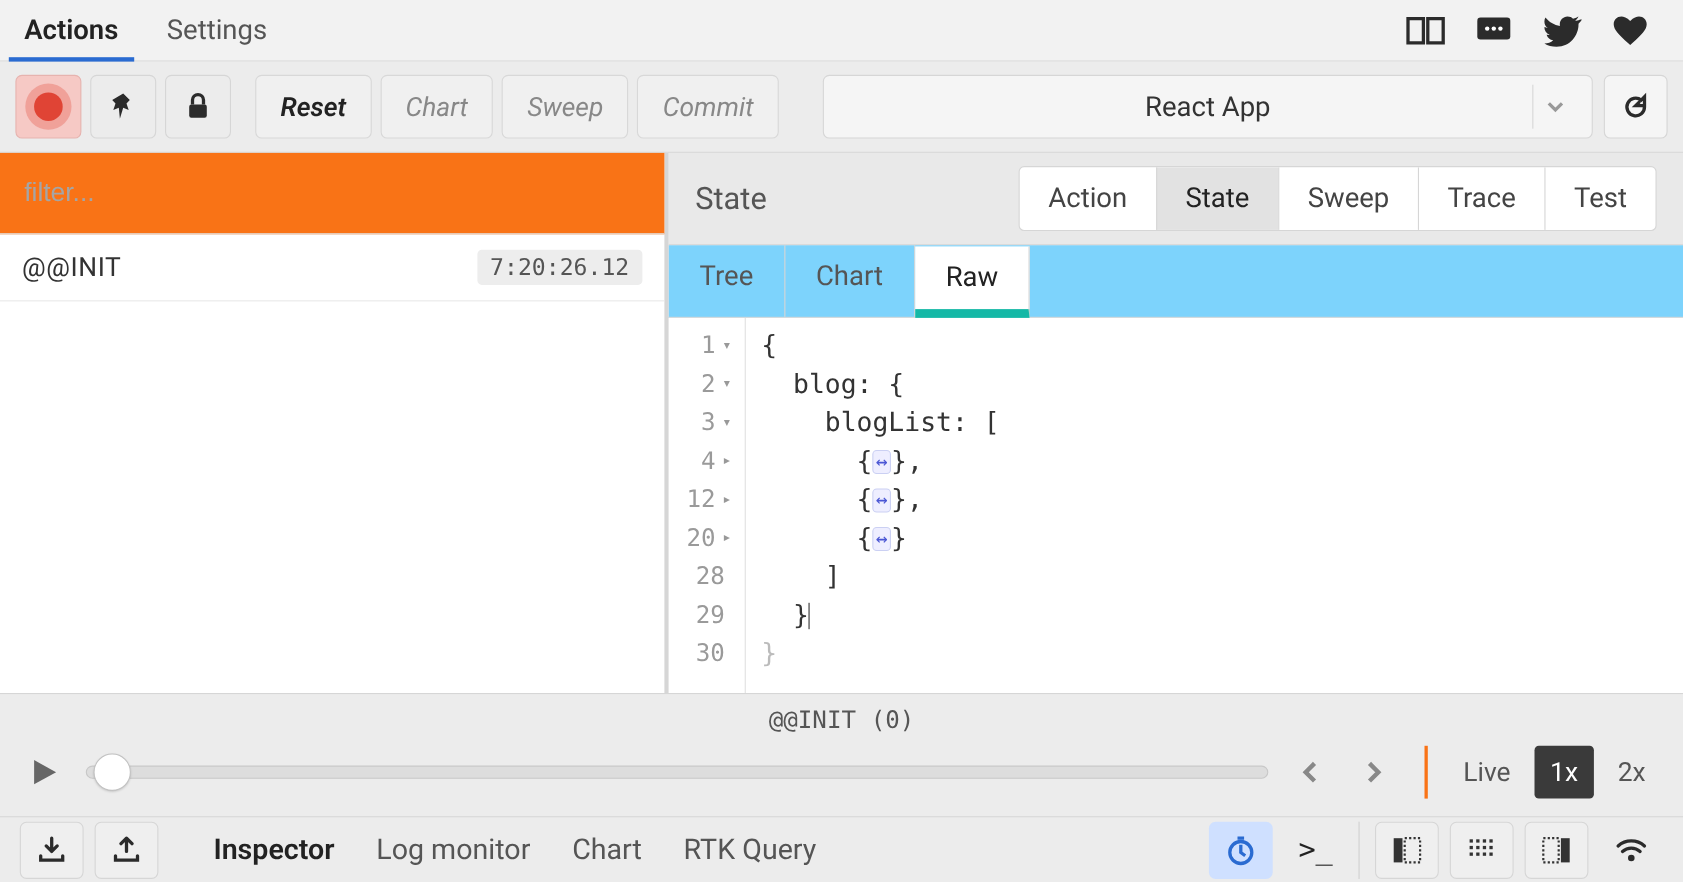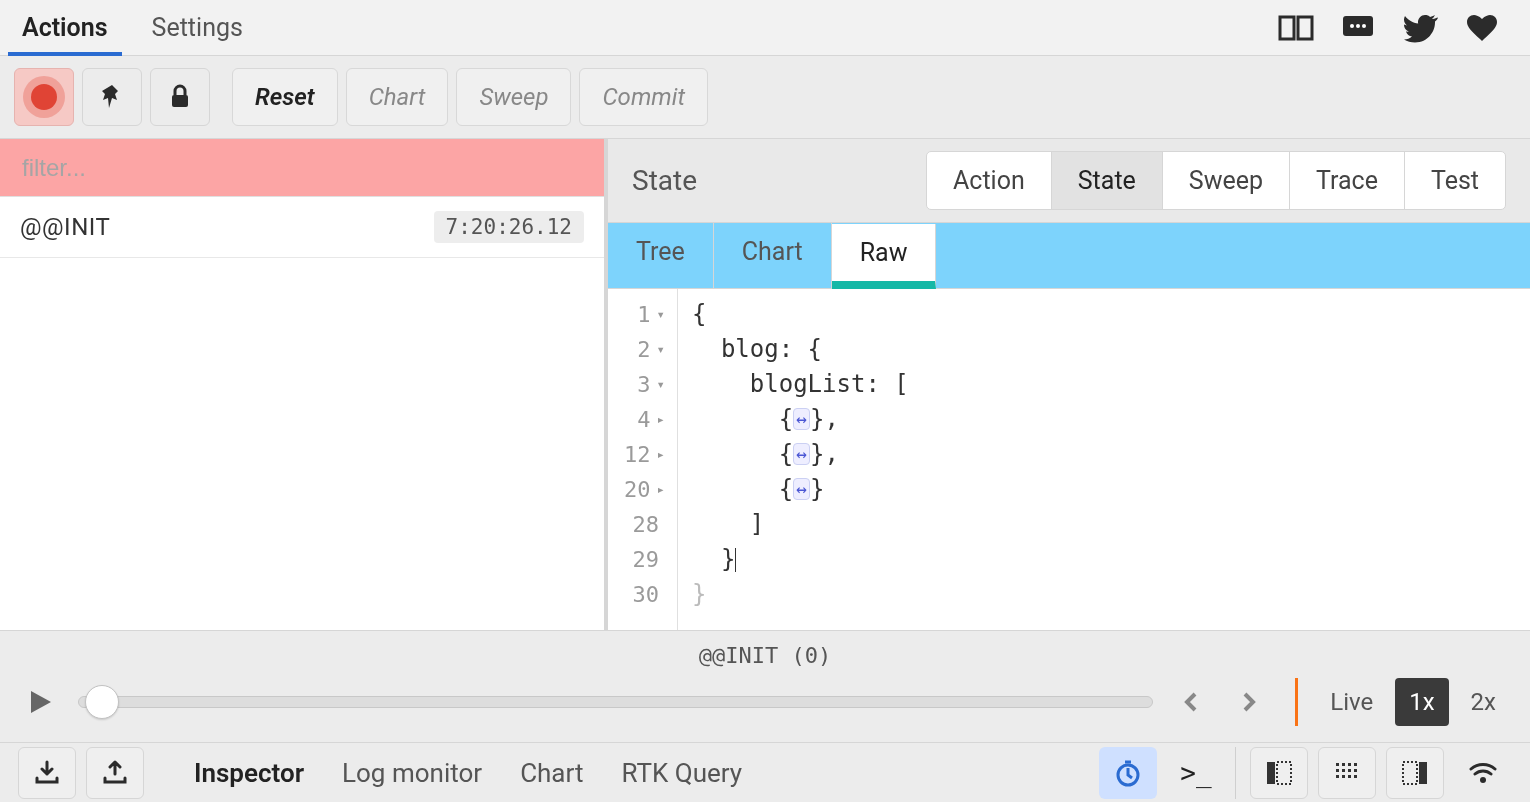--- a/index.html
+++ b/index.html
@@ -61,22 +61,22 @@
   font-size:25px; color:#333; position:relative;
 }
 .appselect .chev { position:absolute; right:14px; width:40px; height:40px; display:flex; align-items:center; justify-content:center; border-left:1px solid #d6d6d6; color:#999;}
 .refreshbtn { width:58px; height:58px; border:1px solid #d6d6d6; border-radius:6px; background:#f5f5f5; display:flex; align-items:center; justify-content:center; cursor:pointer; }
 
 
 .middle { flex:1; display:flex; min-height:0; }
 .left-pane { width:608px; display:flex; flex-direction:column; border-right:4px solid #d6d6d6; background:#fff;}
 .right-pane { flex:1; display:flex; flex-direction:column; background:#e9e9e9; min-width:0;}
 .filter-input {
-  width:100%; height:58px; border:none; border-bottom:1px solid #e0e0e0;
-  padding:0 22px; font-size:24px; color:#444; outline:none; background:#fca5a5;
+  width:100%; height:74px; border:none; border-bottom:1px solid #e0e0e0;
+  padding:0 22px; font-size:24px; color:#444; outline:none; background:#f97316;
 }
 .filter-input::placeholder { color:#a5a5a5; }
 .action-list { flex:1; overflow:auto; }
 .action-row {
   display:flex; align-items:center; justify-content:space-between;
   padding:14px 20px; border-bottom:1px solid #e8e8e8; cursor:pointer;
 }
 .action-row .name { font-size:24px; color:#333; letter-spacing:.5px;}
 .action-row .time {
   font-family: ui-monospace, Menlo, monospace; font-size:21px; color:#555;
@@ -182,20 +182,35 @@
       <svg viewBox="0 0 28 28" fill="#2b2b2b">
           <rect x="6" y="12" width="16" height="12" rx="2"></rect>
           <path d="M9 12V8a5 5 0 0110 0v4" fill="none" stroke="#2b2b2b" stroke-width="3"></path>
         </svg>
     </div>
     <div class="group2">
       <div class="textbtn enabled">Reset</div>
       <div class="textbtn">Chart</div>
       <div class="textbtn">Sweep</div>
       <div class="textbtn">Commit</div>
+    </div>
+    <div class="toolbar-right">
+      <div class="appselect">
+        <span>React App</span>
+        <div class="chev">
+          <svg width="20" height="20" viewBox="0 0 20 20">
+              <path d="M4 7l6 6 6-6" fill="none" stroke="#999" stroke-width="3"></path>
+            </svg>
+        </div>
+      </div>
+      <div class="refreshbtn">
+        <svg width="28" height="28" viewBox="0 0 28 28">
+            <path d="M22 14a8 8 0 11-3-6l3-3v8h-8l3-3" fill="none" stroke="#2b2b2b" stroke-width="3" stroke-linecap="round"></path>
+          </svg>
+      </div>
     </div>
   </div>
 
   <div class="middle">
     <div class="left-pane">
       <input class="filter-input" placeholder="filter..." style="">
       <div class="action-list">
         <div class="action-row">
           <span class="name">@@INIT</span>
           <span class="time">7:20:26.12</span>

